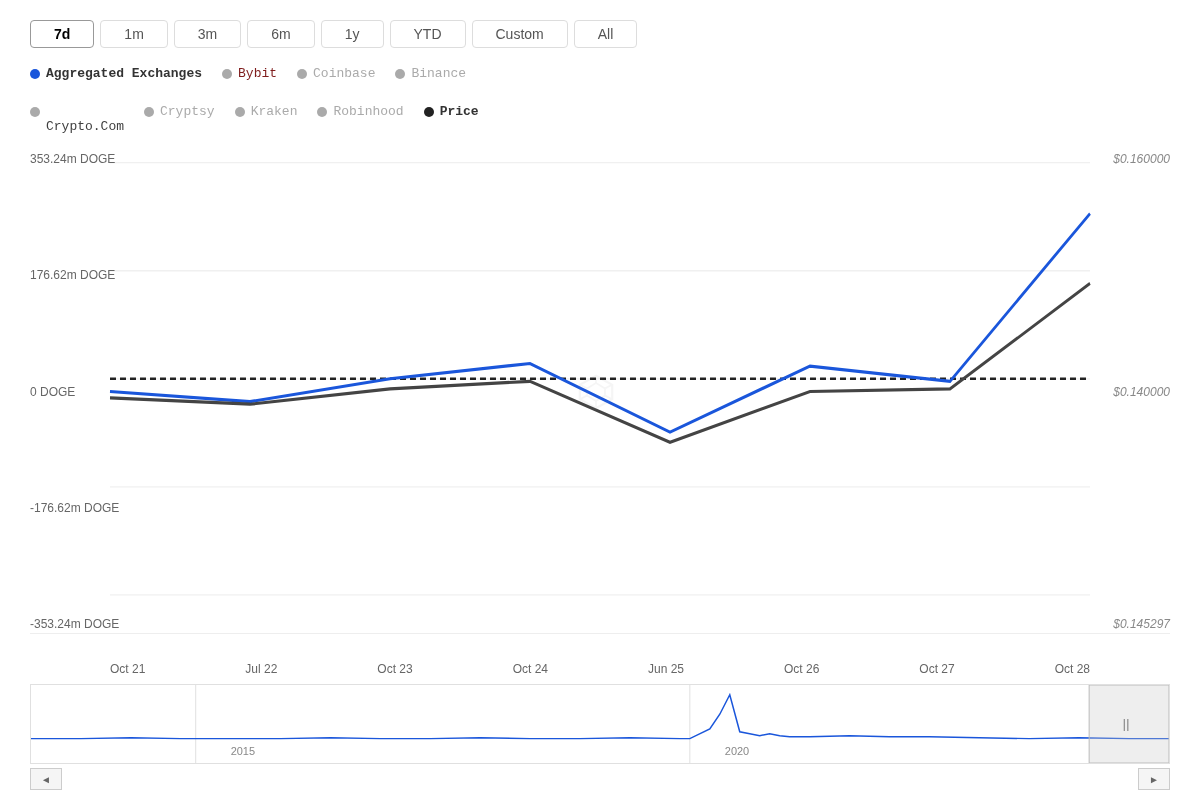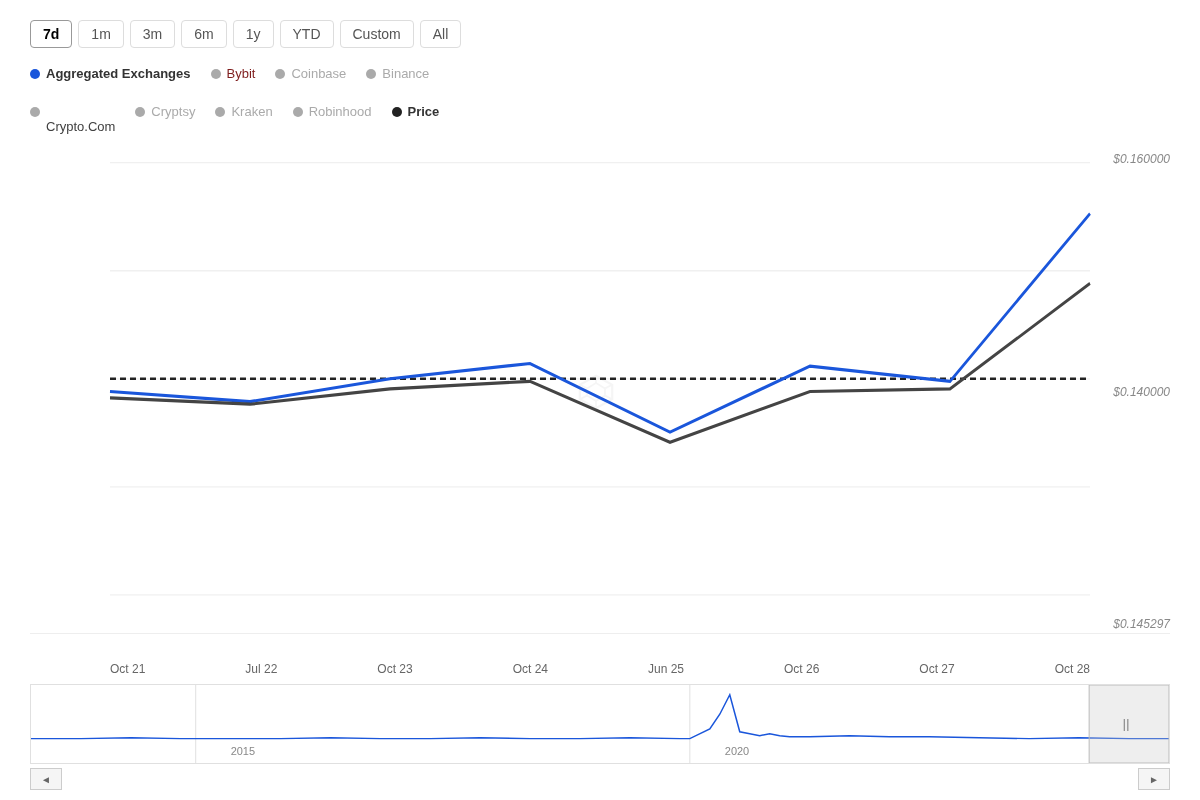--- a/index.html
+++ b/index.html
@@ -21,21 +21,21 @@
     }
     
     .time-range {
       display: flex;
       align-items: center;
       gap: 6px;
       margin-bottom: 18px;
       flex-shrink: 0;
     }
     .time-btn {
-      padding: 5px 12px;
+      padding: 5px 23px;
       border: 1px solid #ddd;
       border-radius: 4px;
       background: #fff;
       font-size: 14px;
       cursor: pointer;
       color: #555;
       font-weight: 400;
     }
     .time-btn.active {
       background: #fff;
@@ -45,20 +45,21 @@
     }
     
     .legend {
       display: flex;
       flex-wrap: wrap;
       gap: 4px 20px;
       margin-bottom: 16px;
       font-size: 13px;
       color: #aaa;
       flex-shrink: 0;
+      font-family: Liberation Mono, monospace;
     }
     .legend-item {
       display: flex;
       align-items: center;
       gap: 6px;
     }
     .legend-dot {
       width: 10px;
       height: 10px;
       border-radius: 50%;
@@ -248,20 +249,27 @@
           <line x1="38" y1="12" x2="30" y2="16" stroke="#888" stroke-width="2"></line>
           <line x1="38" y1="28" x2="30" y2="24" stroke="#888" stroke-width="2"></line>
           <line x1="20" y1="38" x2="20" y2="30" stroke="#888" stroke-width="2"></line>
           <line x1="2" y1="28" x2="10" y2="24" stroke="#888" stroke-width="2"></line>
           <line x1="2" y1="12" x2="10" y2="16" stroke="#888" stroke-width="2"></line>
         </svg>
         <span></span>
       </div>
 
       
+      <div class="y-axis-left">
+      <div>353.24m DOGE</div>
+          <div>176.62m DOGE</div>
+          <div>0 DOGE</div>
+          <div>-176.62m DOGE</div>
+          <div>-353.24m DOGE</div>
+        </div>
 
       
       <div class="y-axis-right">
       <div>$0.160000</div>
           <div></div>
           <div>$0.140000</div>
           <div></div>
           <div>$0.145297</div>
         </div>
 

